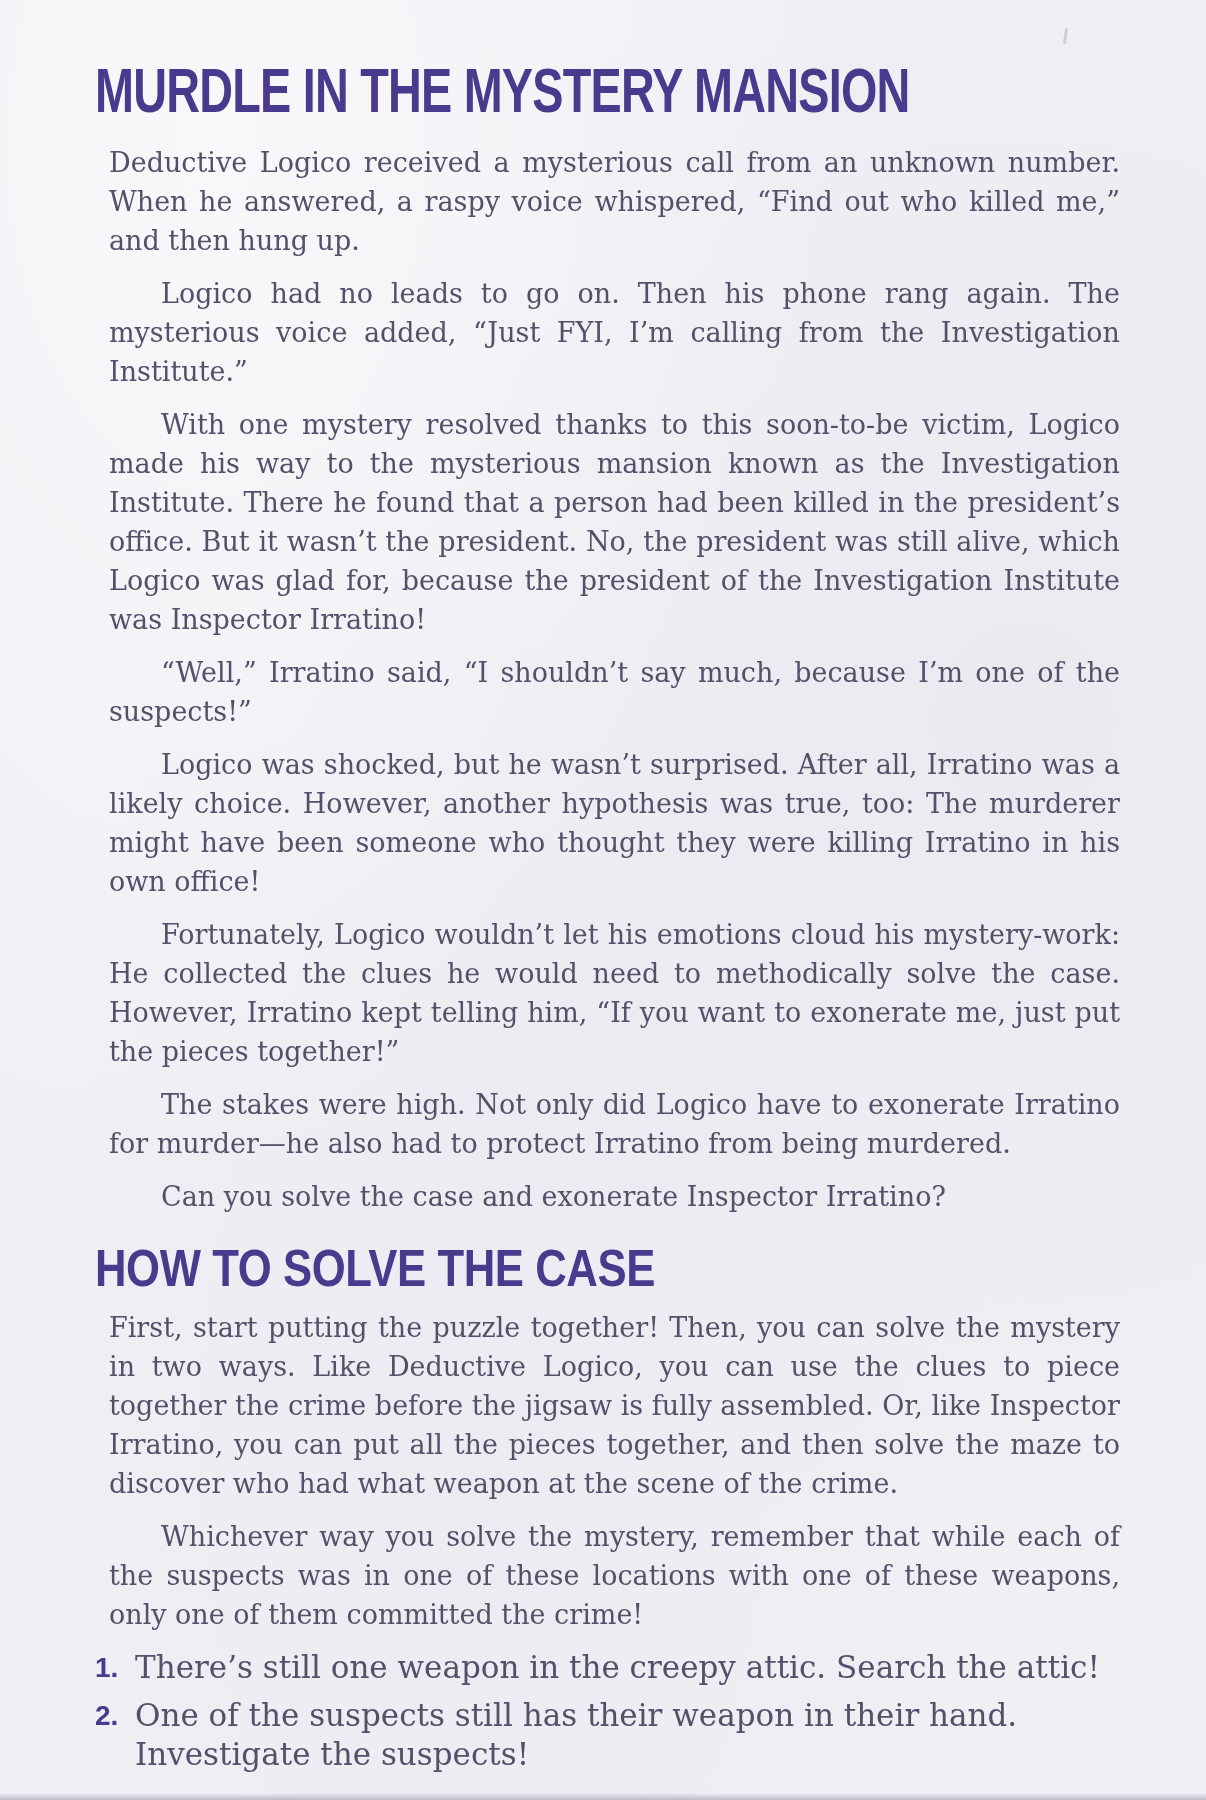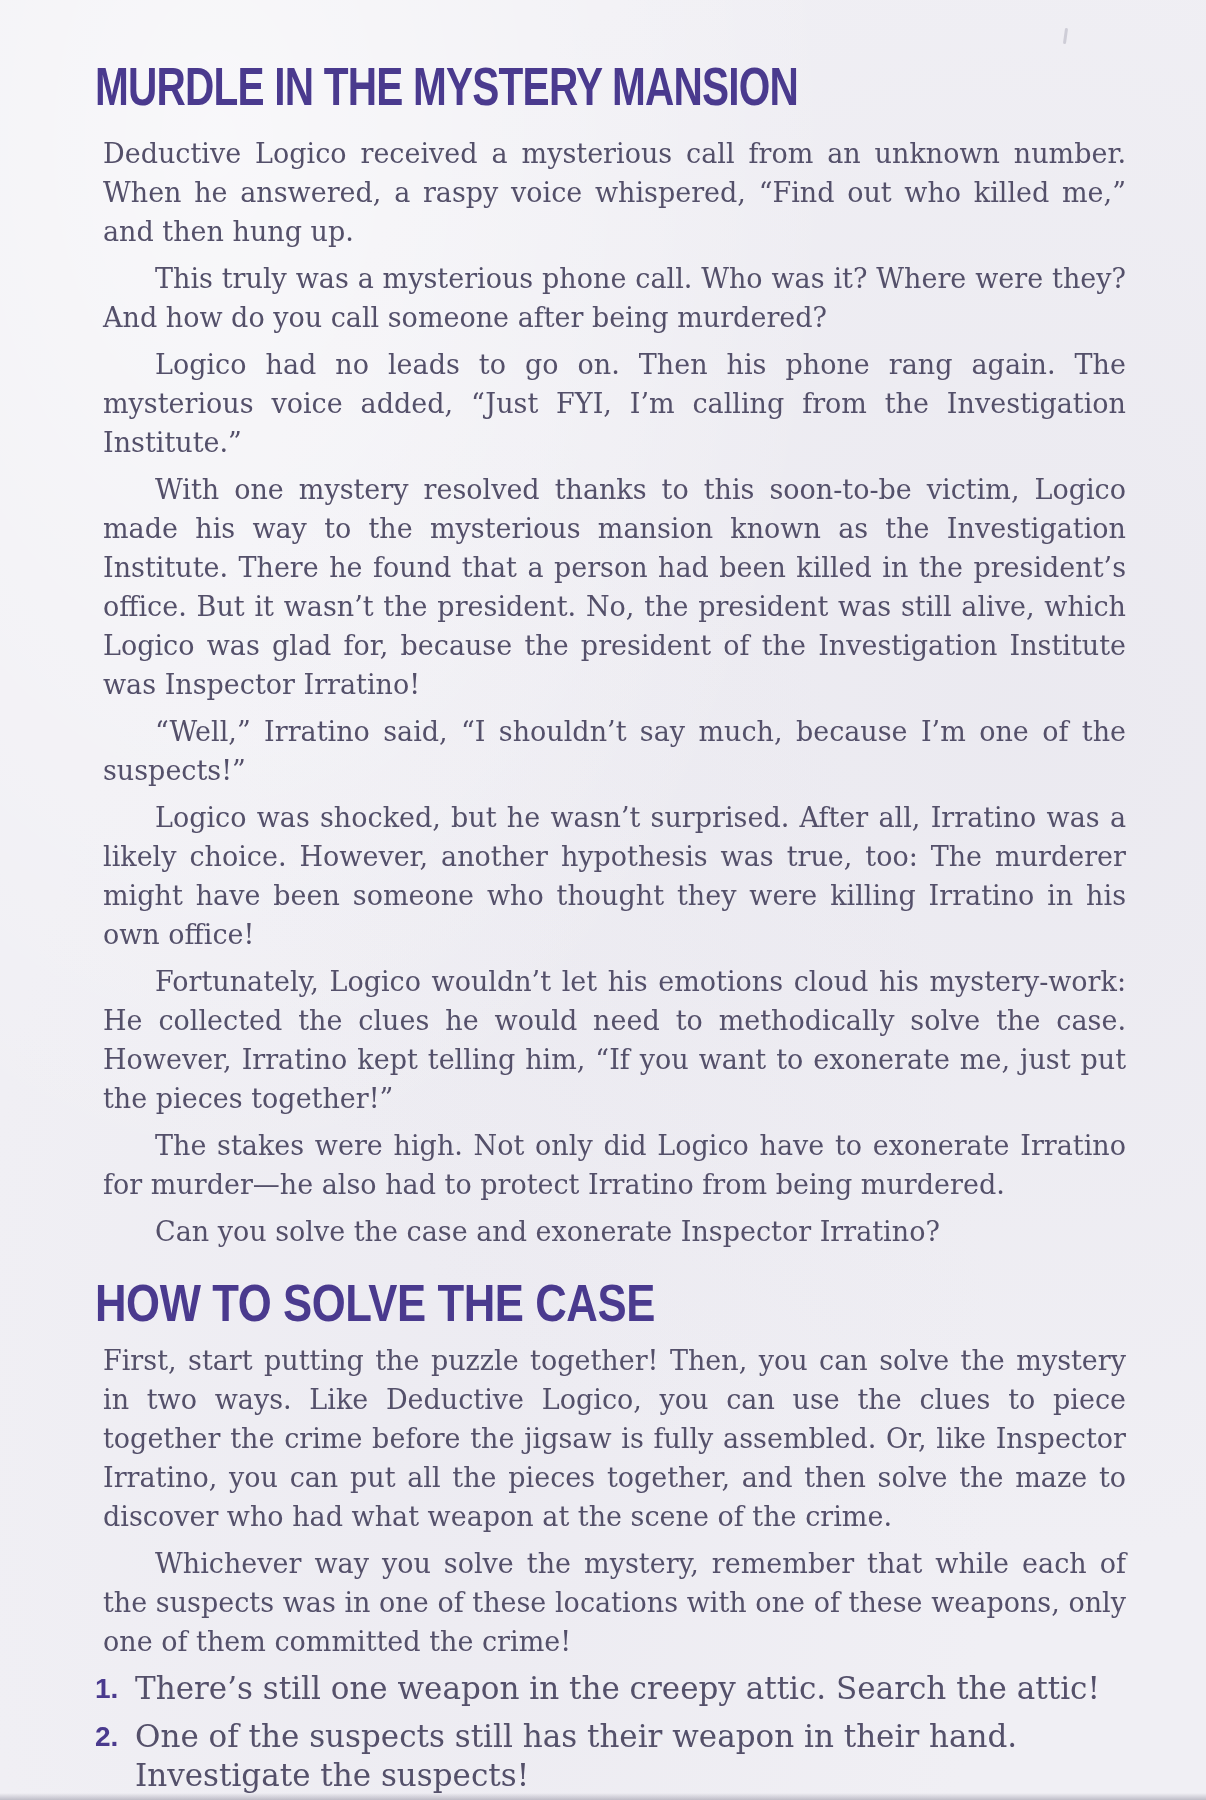--- a/index.html
+++ b/index.html
@@ -39,21 +39,21 @@
   .bottom-edge {
     position: absolute;
     left: 0;
     bottom: 0;
     width: 100%;
     height: 7px;
     background: linear-gradient(to bottom, rgba(110,108,128,0), rgba(110,108,128,0.38));
   }
   h1.title {
     margin: 0 0 22px 0;
-    font-size: 52px;
+    font-size: 60px;
     line-height: 1.0;
     white-space: nowrap;
     color: #4a3a8e;
     text-decoration: underline;
   }
   h1.title .cond {
     display: inline-block;
     font-family: "Liberation Sans", sans-serif;
     font-weight: 800;
     letter-spacing: -1px;
@@ -70,21 +70,21 @@
   }
   h2.section .cond {
     display: inline-block;
     font-family: "Liberation Sans", sans-serif;
     font-weight: 800;
     letter-spacing: -0.5px;
     transform: scale(0.84, 1.0);
     transform-origin: left center;
   }
   p.body {
-    margin: 8px;
+    margin: 14px;
     font-size: 27px;
     line-height: 39px;
     text-align: justify;
     color: #54506a;
   }
   p.body.ind { text-indent: 52px; }
   .clues-list { margin-top: 6px; }
   .clue {
     display: flex;
     align-items: flex-start;
@@ -110,21 +110,20 @@
 
 <div class="page">
   <div class="speck"></div>
 
   <h1 class="title">
     <span class="cond">MURDLE IN THE MYSTERY MANSION</span>
   </h1>
 
   <div>
     <p class="body">Deductive Logico received a mysterious call from an unknown number. When he answered, a raspy voice whispered, “Find out who killed me,” and then hung up.</p>
-    <p class="body ind">This truly was a mysterious phone call. Who was it? Where were they? And how do you call someone after being murdered?</p>
     <p class="body ind">Logico had no leads to go on. Then his phone rang again. The mysterious voice added, “Just FYI, I’m calling from the Investigation Institute.”</p>
     <p class="body ind">With one mystery resolved thanks to this soon-to-be victim, Logico made his way to the mysterious mansion known as the Investigation Institute. There he found that a person had been killed in the president’s office. But it wasn’t the president. No, the president was still alive, which Logico was glad for, because the president of the Investigation Institute was Inspector Irratino!</p>
     <p class="body ind">“Well,” Irratino said, “I shouldn’t say much, because I’m one of the suspects!”</p>
     <p class="body ind">Logico was shocked, but he wasn’t surprised. After all, Irratino was a likely choice. However, another hypothesis was true, too: The murderer might have been someone who thought they were killing Irratino in his own office!</p>
     <p class="body ind">Fortunately, Logico wouldn’t let his emotions cloud his mystery-work: He collected the clues he would need to methodically solve the case. However, Irratino kept telling him, “If you want to exonerate me, just put the pieces together!”</p>
     <p class="body ind">The stakes were high. Not only did Logico have to exonerate Irratino for murder—he also had to protect Irratino from being murdered.</p>
     <p class="body ind">Can you solve the case and exonerate Inspector Irratino?</p>
   </div>
 
   <h2 class="section">

